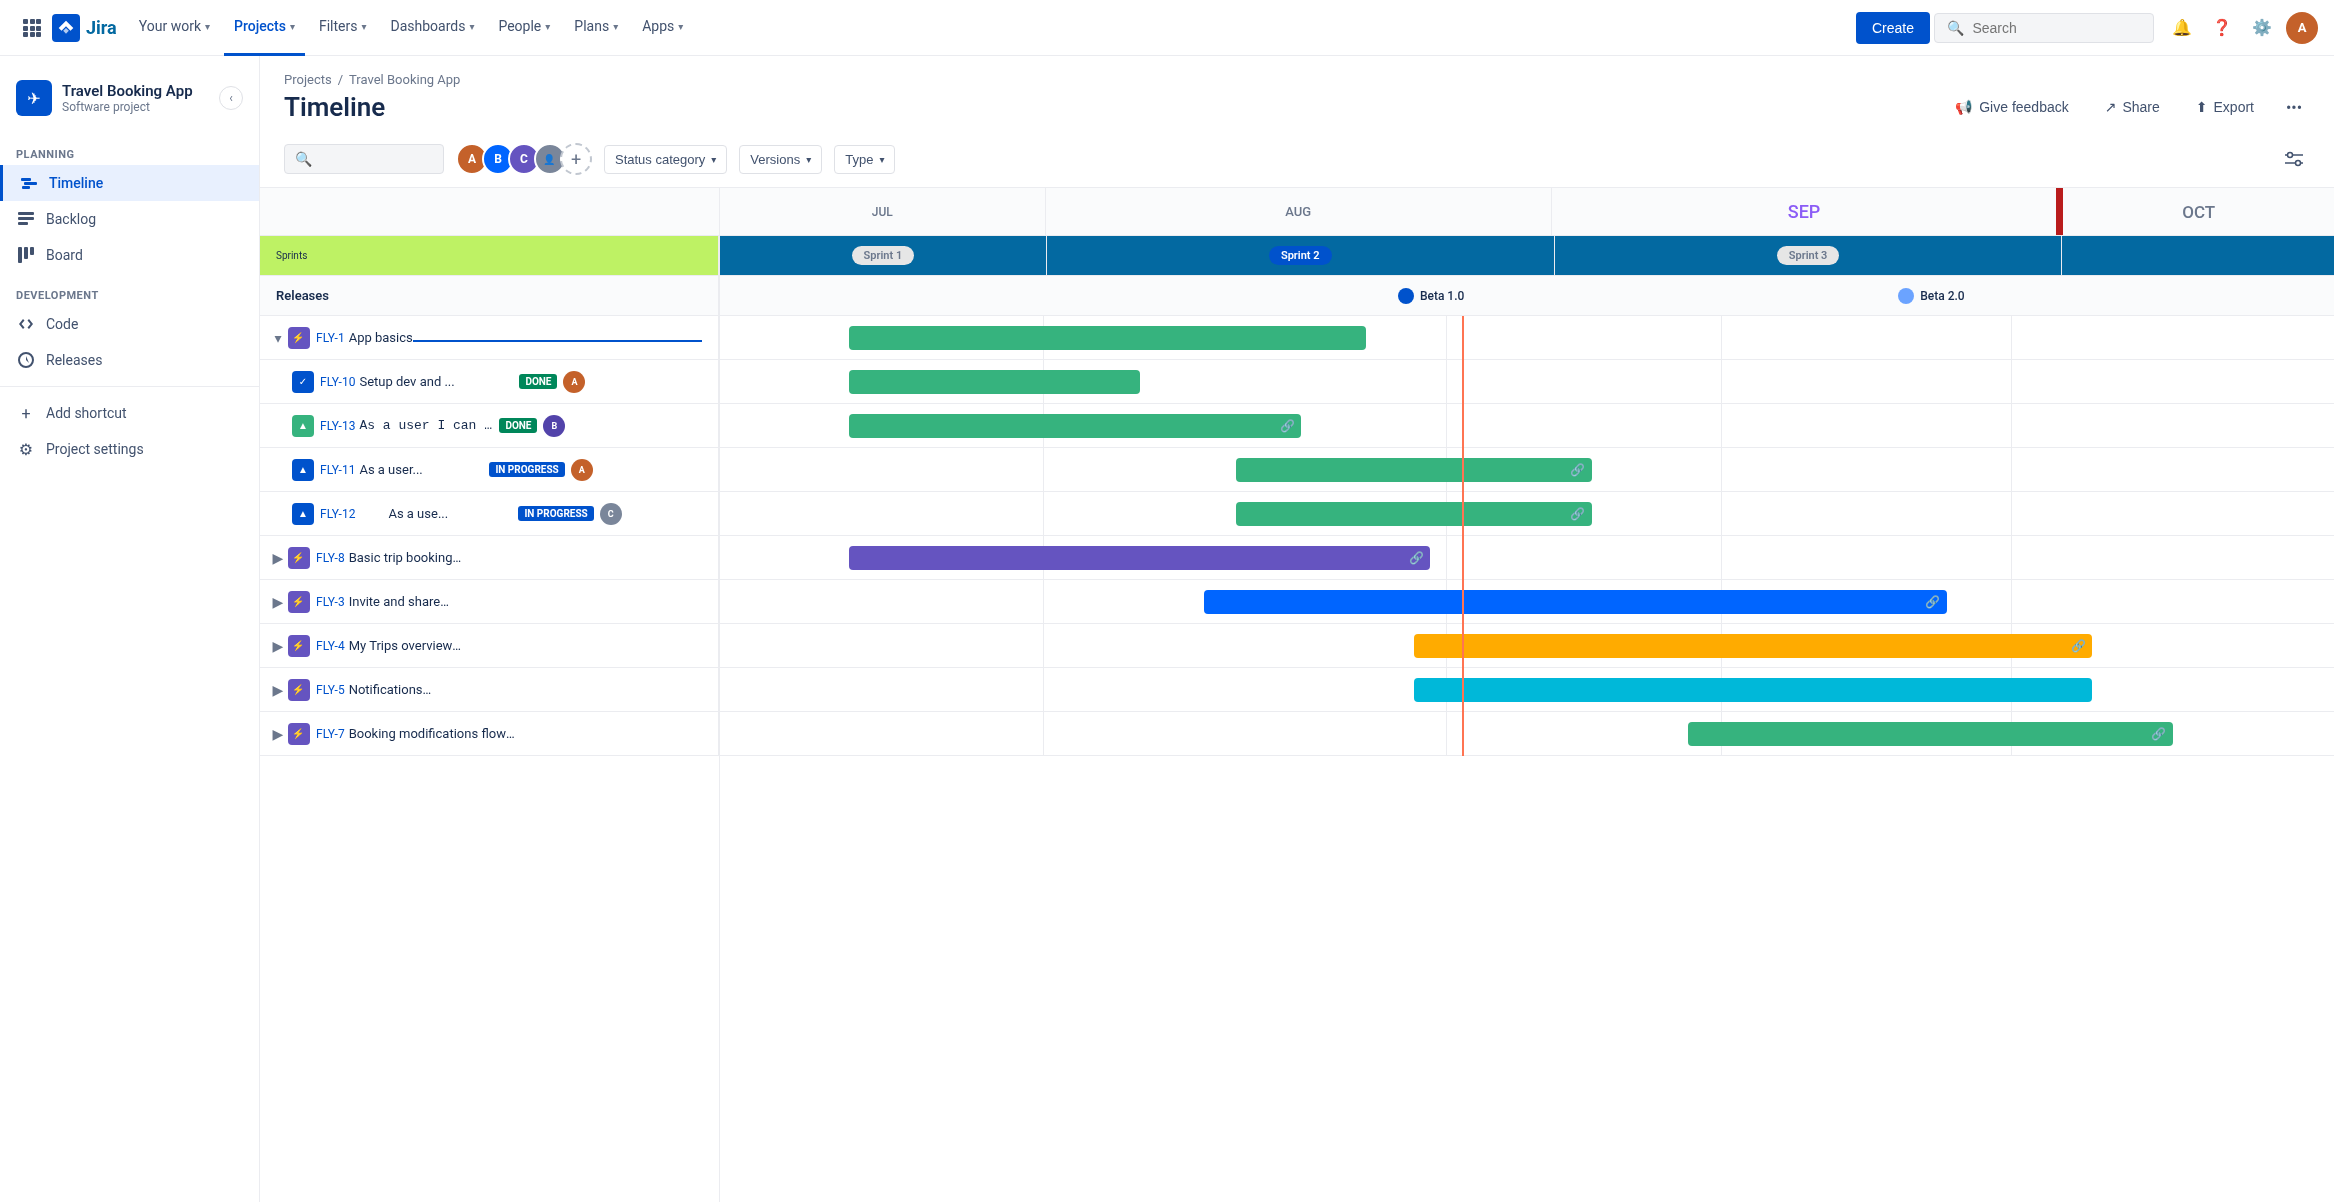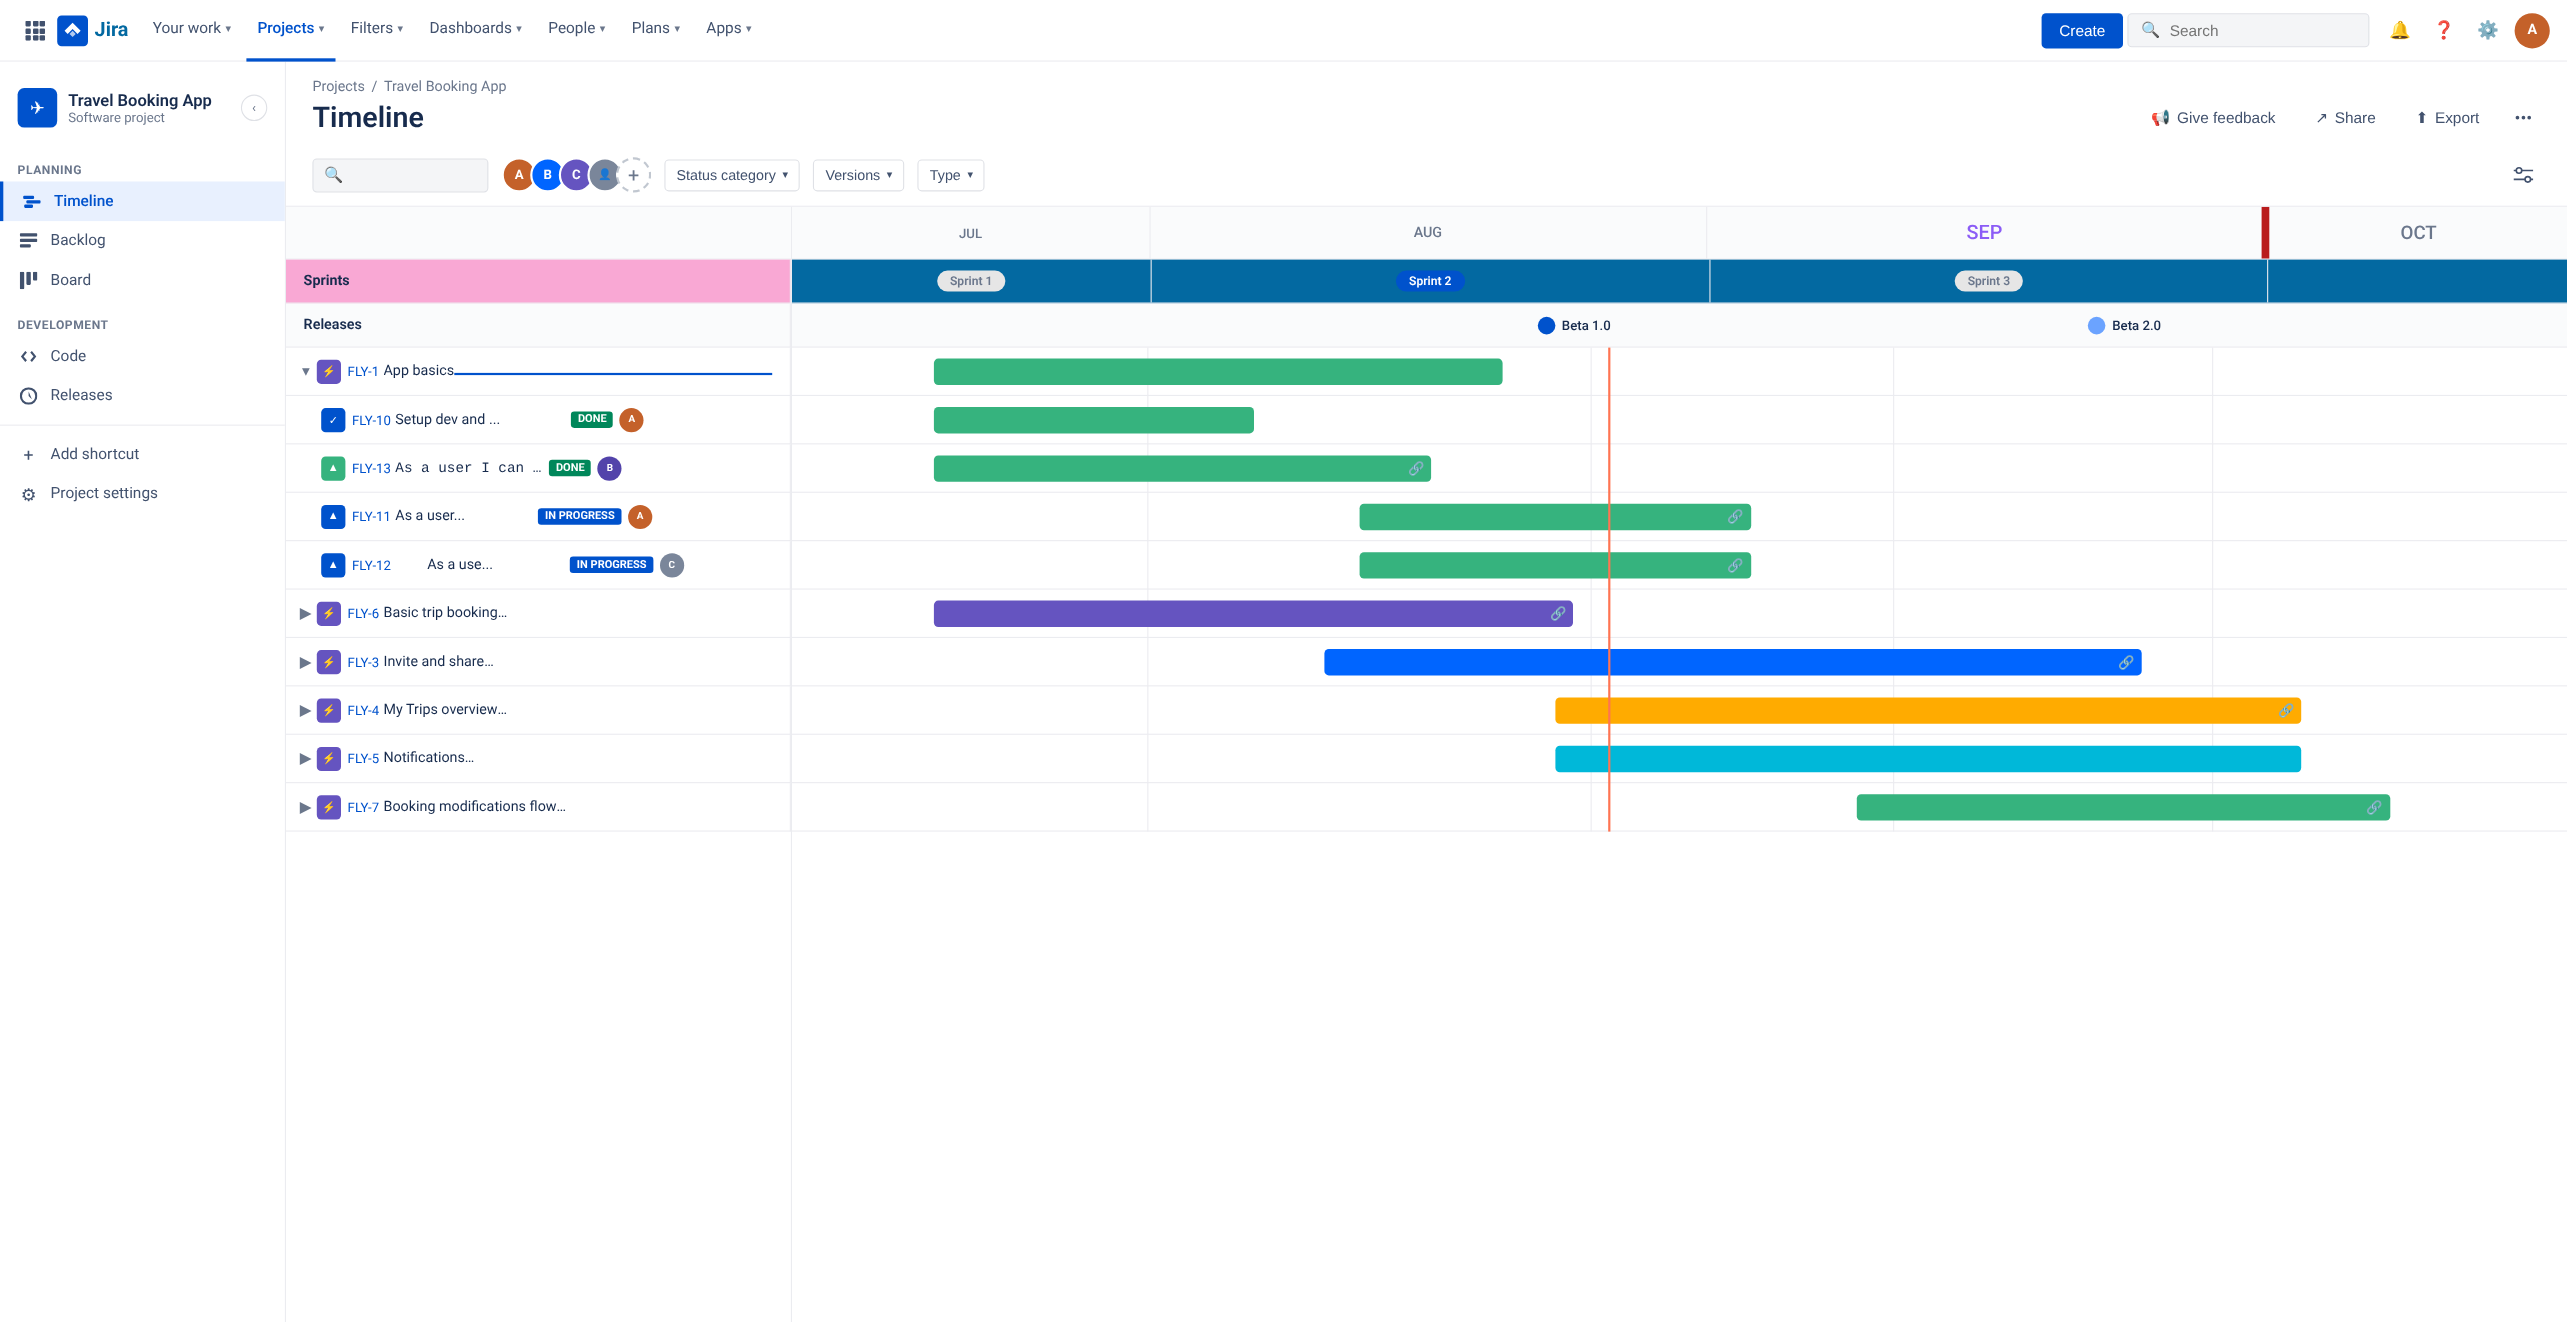--- a/index.html
+++ b/index.html
@@ -97,21 +97,21 @@
       font-size: 13px; color: #42526e;
     }
     .filter-chevron { font-size: 10px; }
     .toolbar-spacer { flex: 1; }
     .adjust-icon-btn { width: 32px; height: 32px; display: flex; align-items: center; justify-content: center; border-radius: 4px; cursor: pointer; color: #42526e; }
 
     
     .timeline-area { flex: 1; overflow: auto; display: flex; flex-direction: column; }
 
     
-    .tl-sprint-left { background: #f9a8d4; border-bottom: 1px solid #ebecf0; border-right: 1px solid #ebecf0; height: 40px; display: flex; align-items: center; padding-left: 16px; font-size: 13px; font-weight: 700; color: #172b4d; }
+    .tl-sprint-left { background: #bef264; border-bottom: 1px solid #ebecf0; border-right: 1px solid #ebecf0; height: 40px; display: flex; align-items: center; padding-left: 16px; font-size: 10px; font-weight: 400; color: #172b4d; }
     .sprint-label { padding: 3px 12px; border-radius: 10px; font-size: 11px; font-weight: 600; }
     .sprint-1 { background: #e6e6e6; color: #6b778c; }
     .sprint-2 { background: #0052CC; color: white; }
     .sprint-3 { background: #e6e6e6; color: #6b778c; }
 
     
     .tl-releases-left { background: #fafbfc; border-bottom: 1px solid #ebecf0; border-right: 1px solid #ebecf0; height: 40px; display: flex; align-items: center; padding-left: 16px; font-size: 13px; font-weight: 600; color: #172b4d; }
 
     
     .tl-row-left { border-bottom: 1px solid #ebecf0; border-right: 1px solid #ebecf0; min-height: 44px; display: flex; align-items: center; padding: 4px 8px; }
@@ -406,21 +406,21 @@
             <div class="row-type-icon story-story" style="font-size:10px;">▲</div>
             <span class="row-key">FLY-12</span>
             <span class="row-title" style="max-width:130px;margin-left:29px;">As a use...</span>
             <span class="row-status-badge badge-inprogress">IN PROGRESS</span>
             <div class="row-avatar-sm" style="background:#7a869a;margin-left:6px;">C</div>
           </div>
 
           <div class="tl-row-left" style="height:44px;border-bottom:1px solid #ebecf0;">
             <span class="row-expand">▶</span>
             <div class="row-type-icon epic-purple" style="font-size:10px;">⚡</div>
-            <span class="row-key">FLY-6</span>
+            <span class="row-key">FLY-8</span>
             <span class="row-title">Basic trip booking<div class="row-title-underline"></div></span>
           </div>
 
           <div class="tl-row-left" style="height:44px;border-bottom:1px solid #ebecf0;">
             <span class="row-expand">▶</span>
             <div class="row-type-icon epic-purple" style="font-size:10px;">⚡</div>
             <span class="row-key">FLY-3</span>
             <span class="row-title">Invite and share<div class="row-title-underline"></div></span>
           </div>
 

